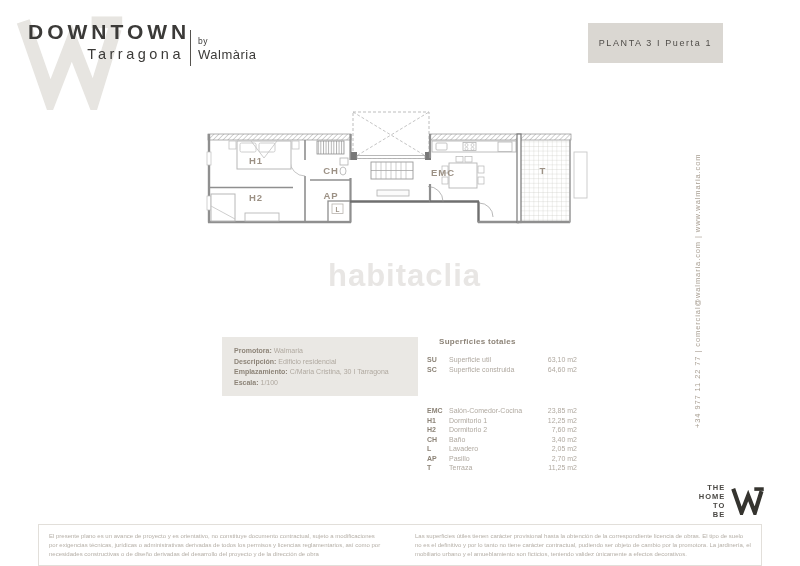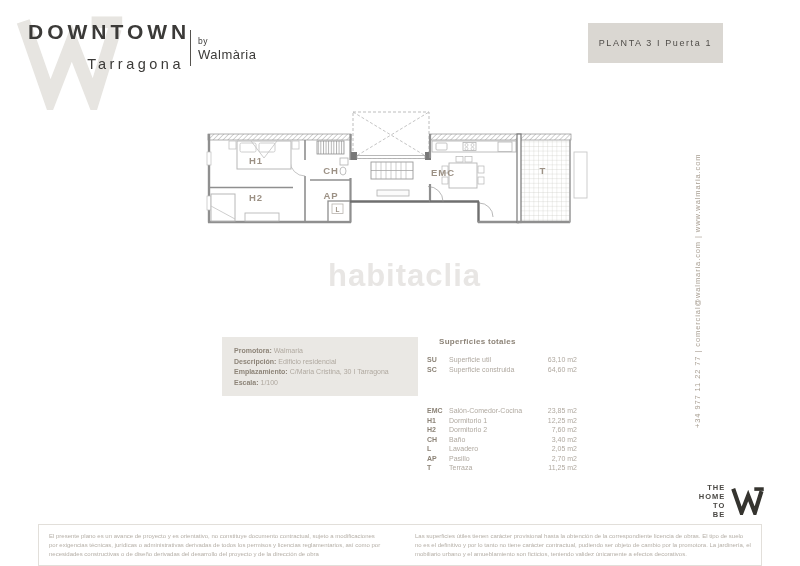--- a/index.html
+++ b/index.html
@@ -5,21 +5,21 @@
   * { margin:0; padding:0; box-sizing:border-box; }
   html,body { width:800px; height:566px; background:#ffffff; overflow:hidden;
     font-family:"Liberation Sans","DejaVu Sans",sans-serif; }
   .page { position:relative; width:736px; height:566px; background:#fff; }
 
   
   .w-watermark { position:absolute; left:16px; top:12px; width:108px; height:98px; }
   .brand { position:absolute; left:28px; top:20px; width:156px;
     color:#3b3a38; text-align:right; }
   .brand .name { font-size:21px; font-weight:600; letter-spacing:4px; white-space:nowrap; }
-  .brand .city { font-size:14.5px; font-weight:400; letter-spacing:3.5px; margin-top:12px; }
+  .brand .city { font-size:14.5px; font-weight:400; letter-spacing:3.5px; margin-top:2px; }
   .hdr-divider { position:absolute; left:190px; top:30px; width:1px; height:36px; background:#55534f; }
   .by-block { position:absolute; left:198px; top:36px; color:#3b3a38; }
   .by-block .by { font-size:8.5px; letter-spacing:0.5px; }
   .by-block .studio { font-size:13px; font-weight:400; letter-spacing:0.5px; margin-top:1px; }
 
   .badge { position:absolute; right:13px; top:23px; background:#dad7d2; color:#504d49;
     font-size:9px; letter-spacing:1.6px; padding:15px 11px; white-space:nowrap; }
 
   
   .contact-vert { position:absolute; right:34px; top:128px; height:300px;

